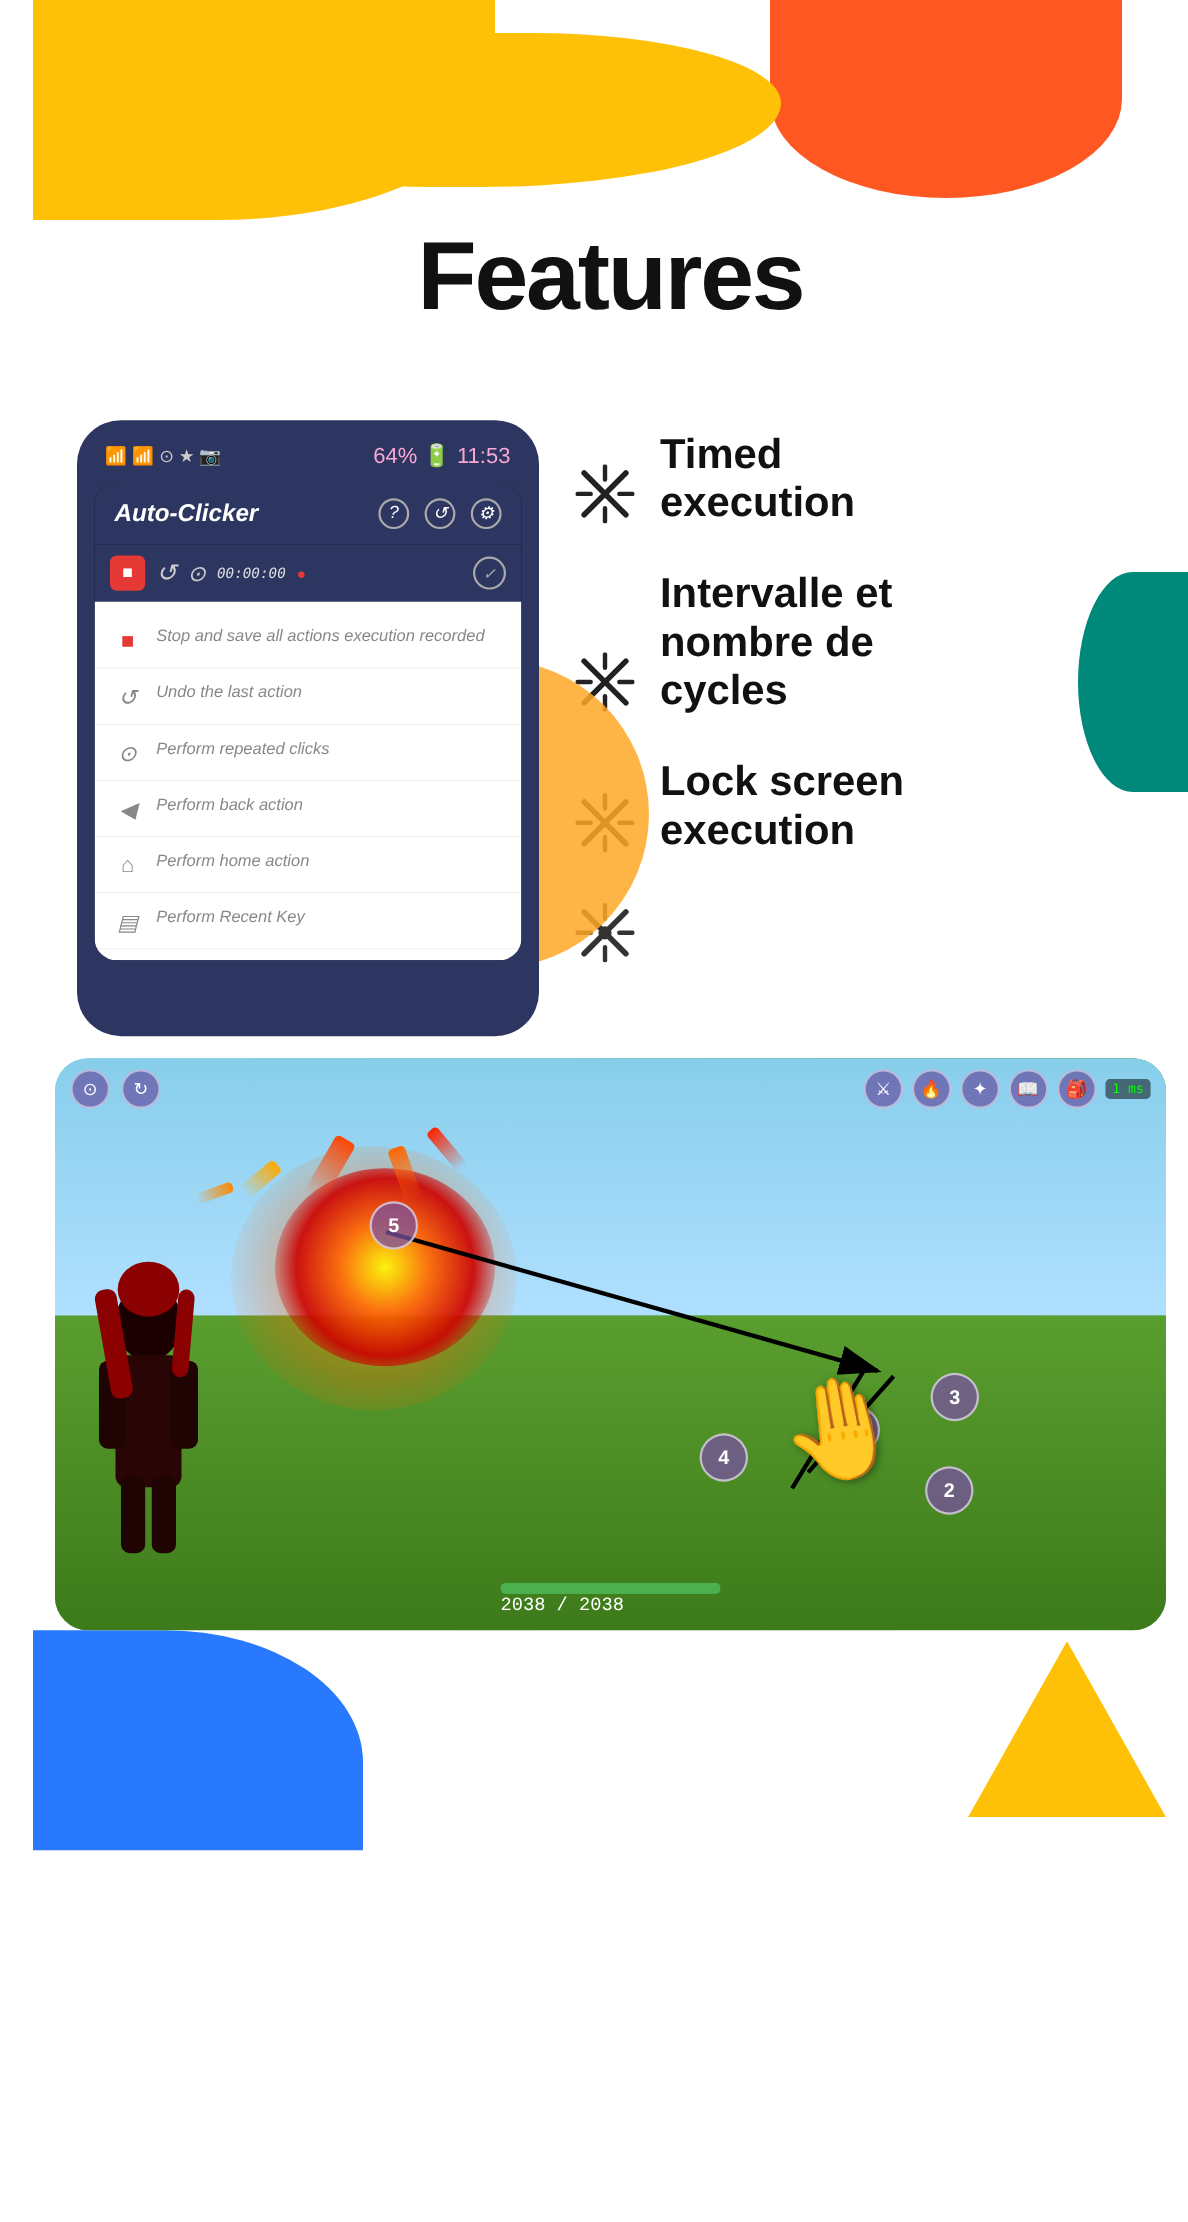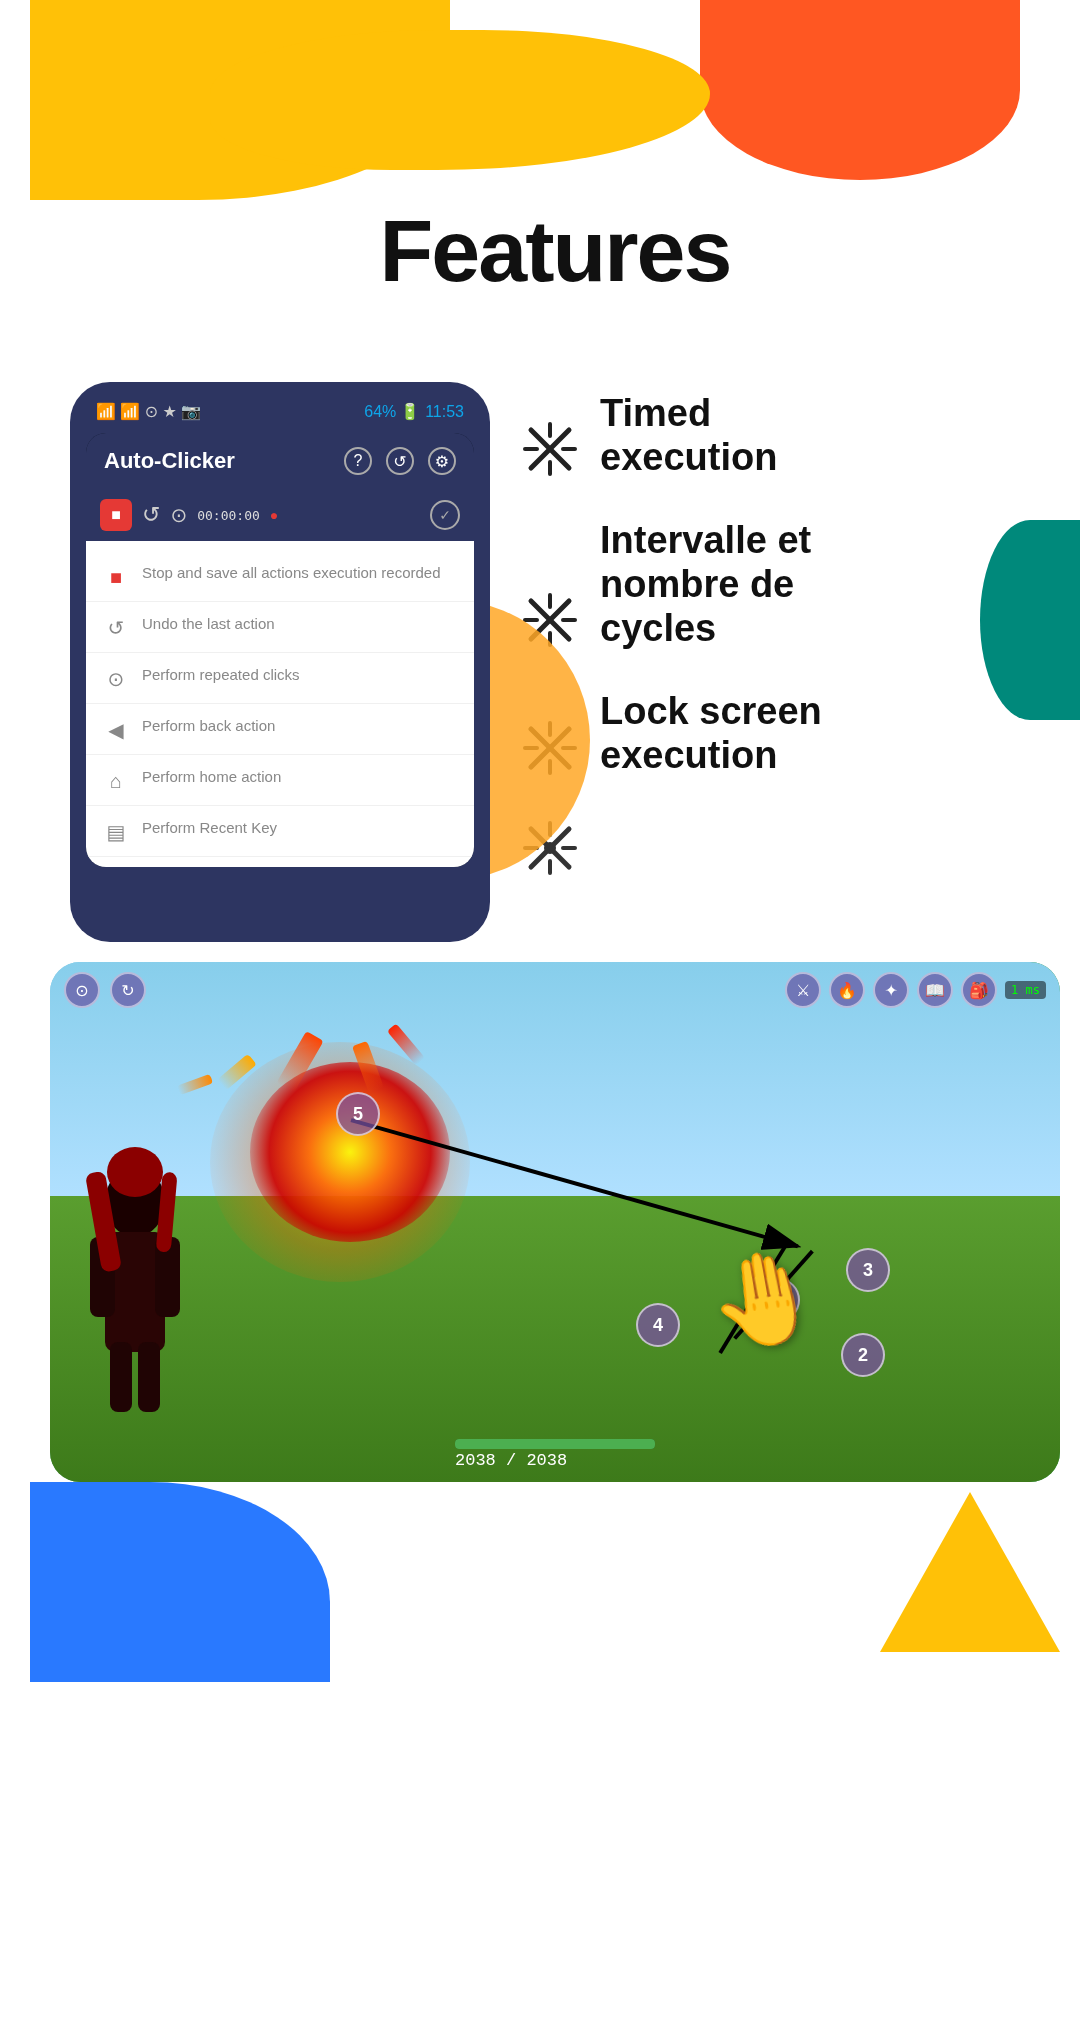--- a/index.html
+++ b/index.html
@@ -121,28 +121,29 @@
       color: white;
       font-size: 18px;
       font-family: Arial, sans-serif;
       margin-bottom: 8px;
     }
     .phone-status-left {
       font-size: 16px;
       color: #ccc;
     }
     .phone-status-right {
-      font-size: 16px;
-      color: #0ea5e9;
+      font-size: 20px;
+      color: #f9a8d4;
       text-align: right;
     }
     .phone-screen {
       background: #0f172a;
       border-radius: 20px;
       overflow: hidden;
+      font-style: italic;
     }
     .app-header {
       background: #2D3561;
       display: flex;
       justify-content: space-between;
       align-items: center;
       padding: 14px 18px;
       color: white;
     }
     .app-title {

